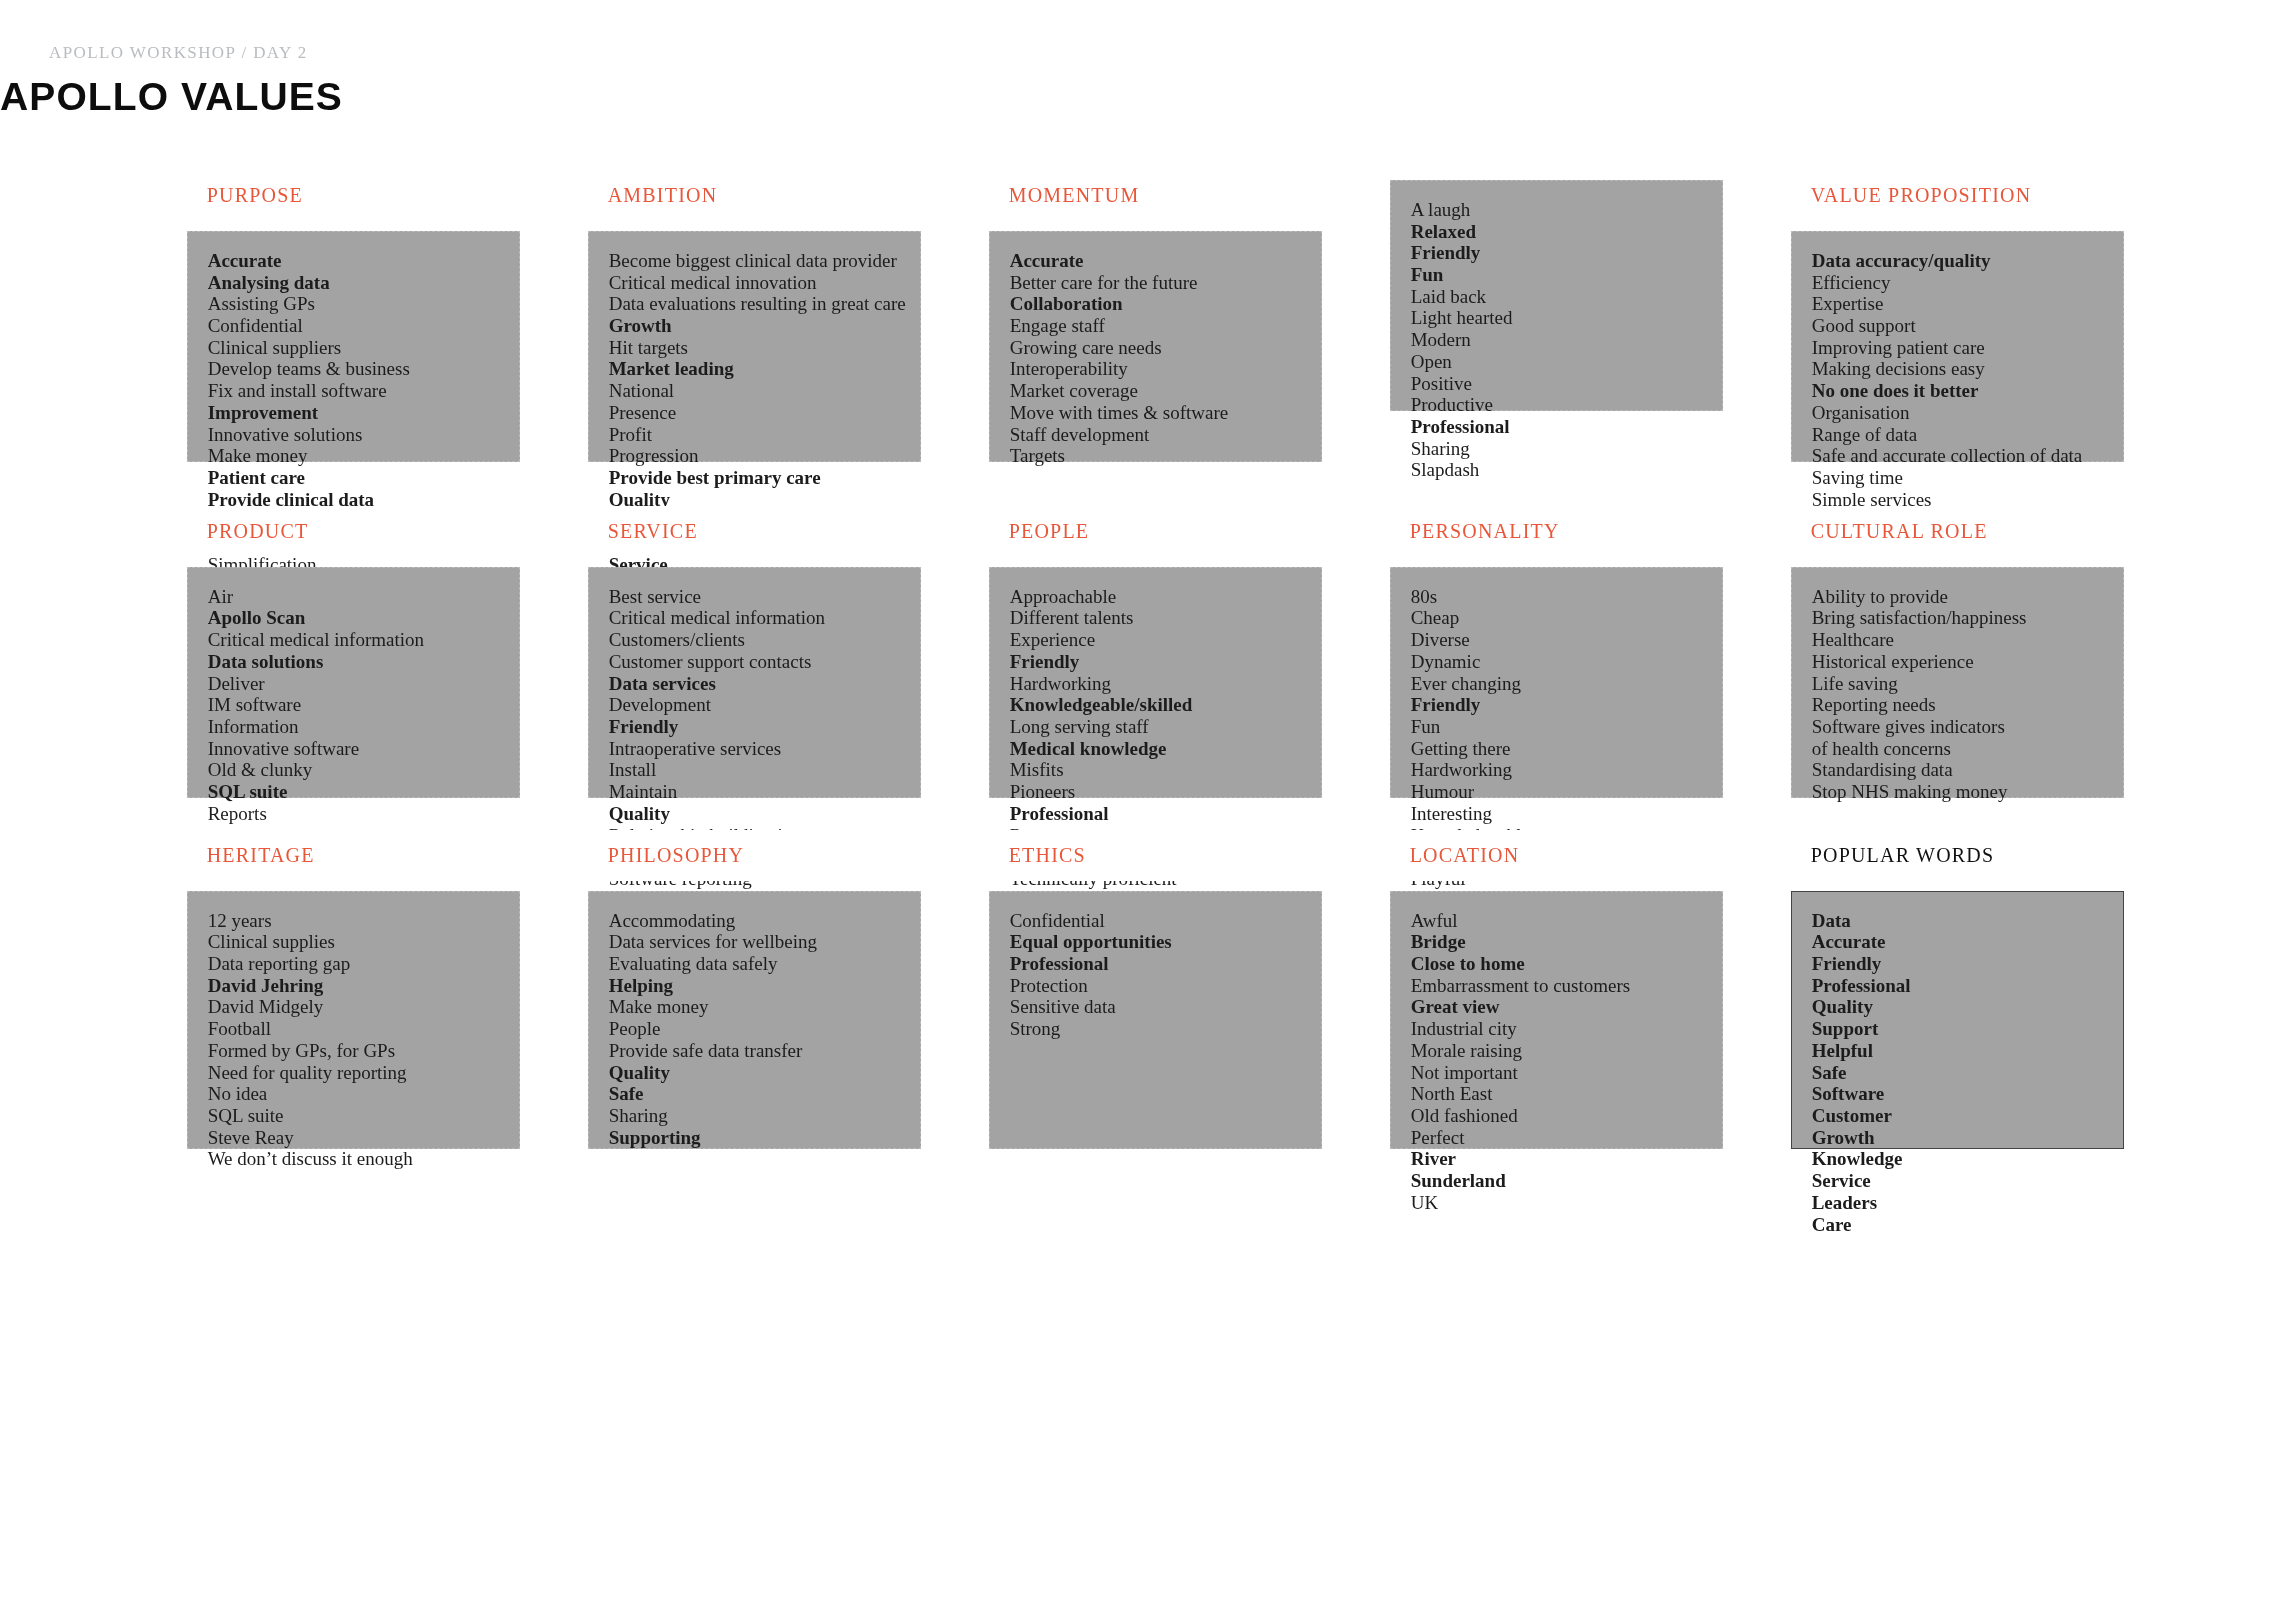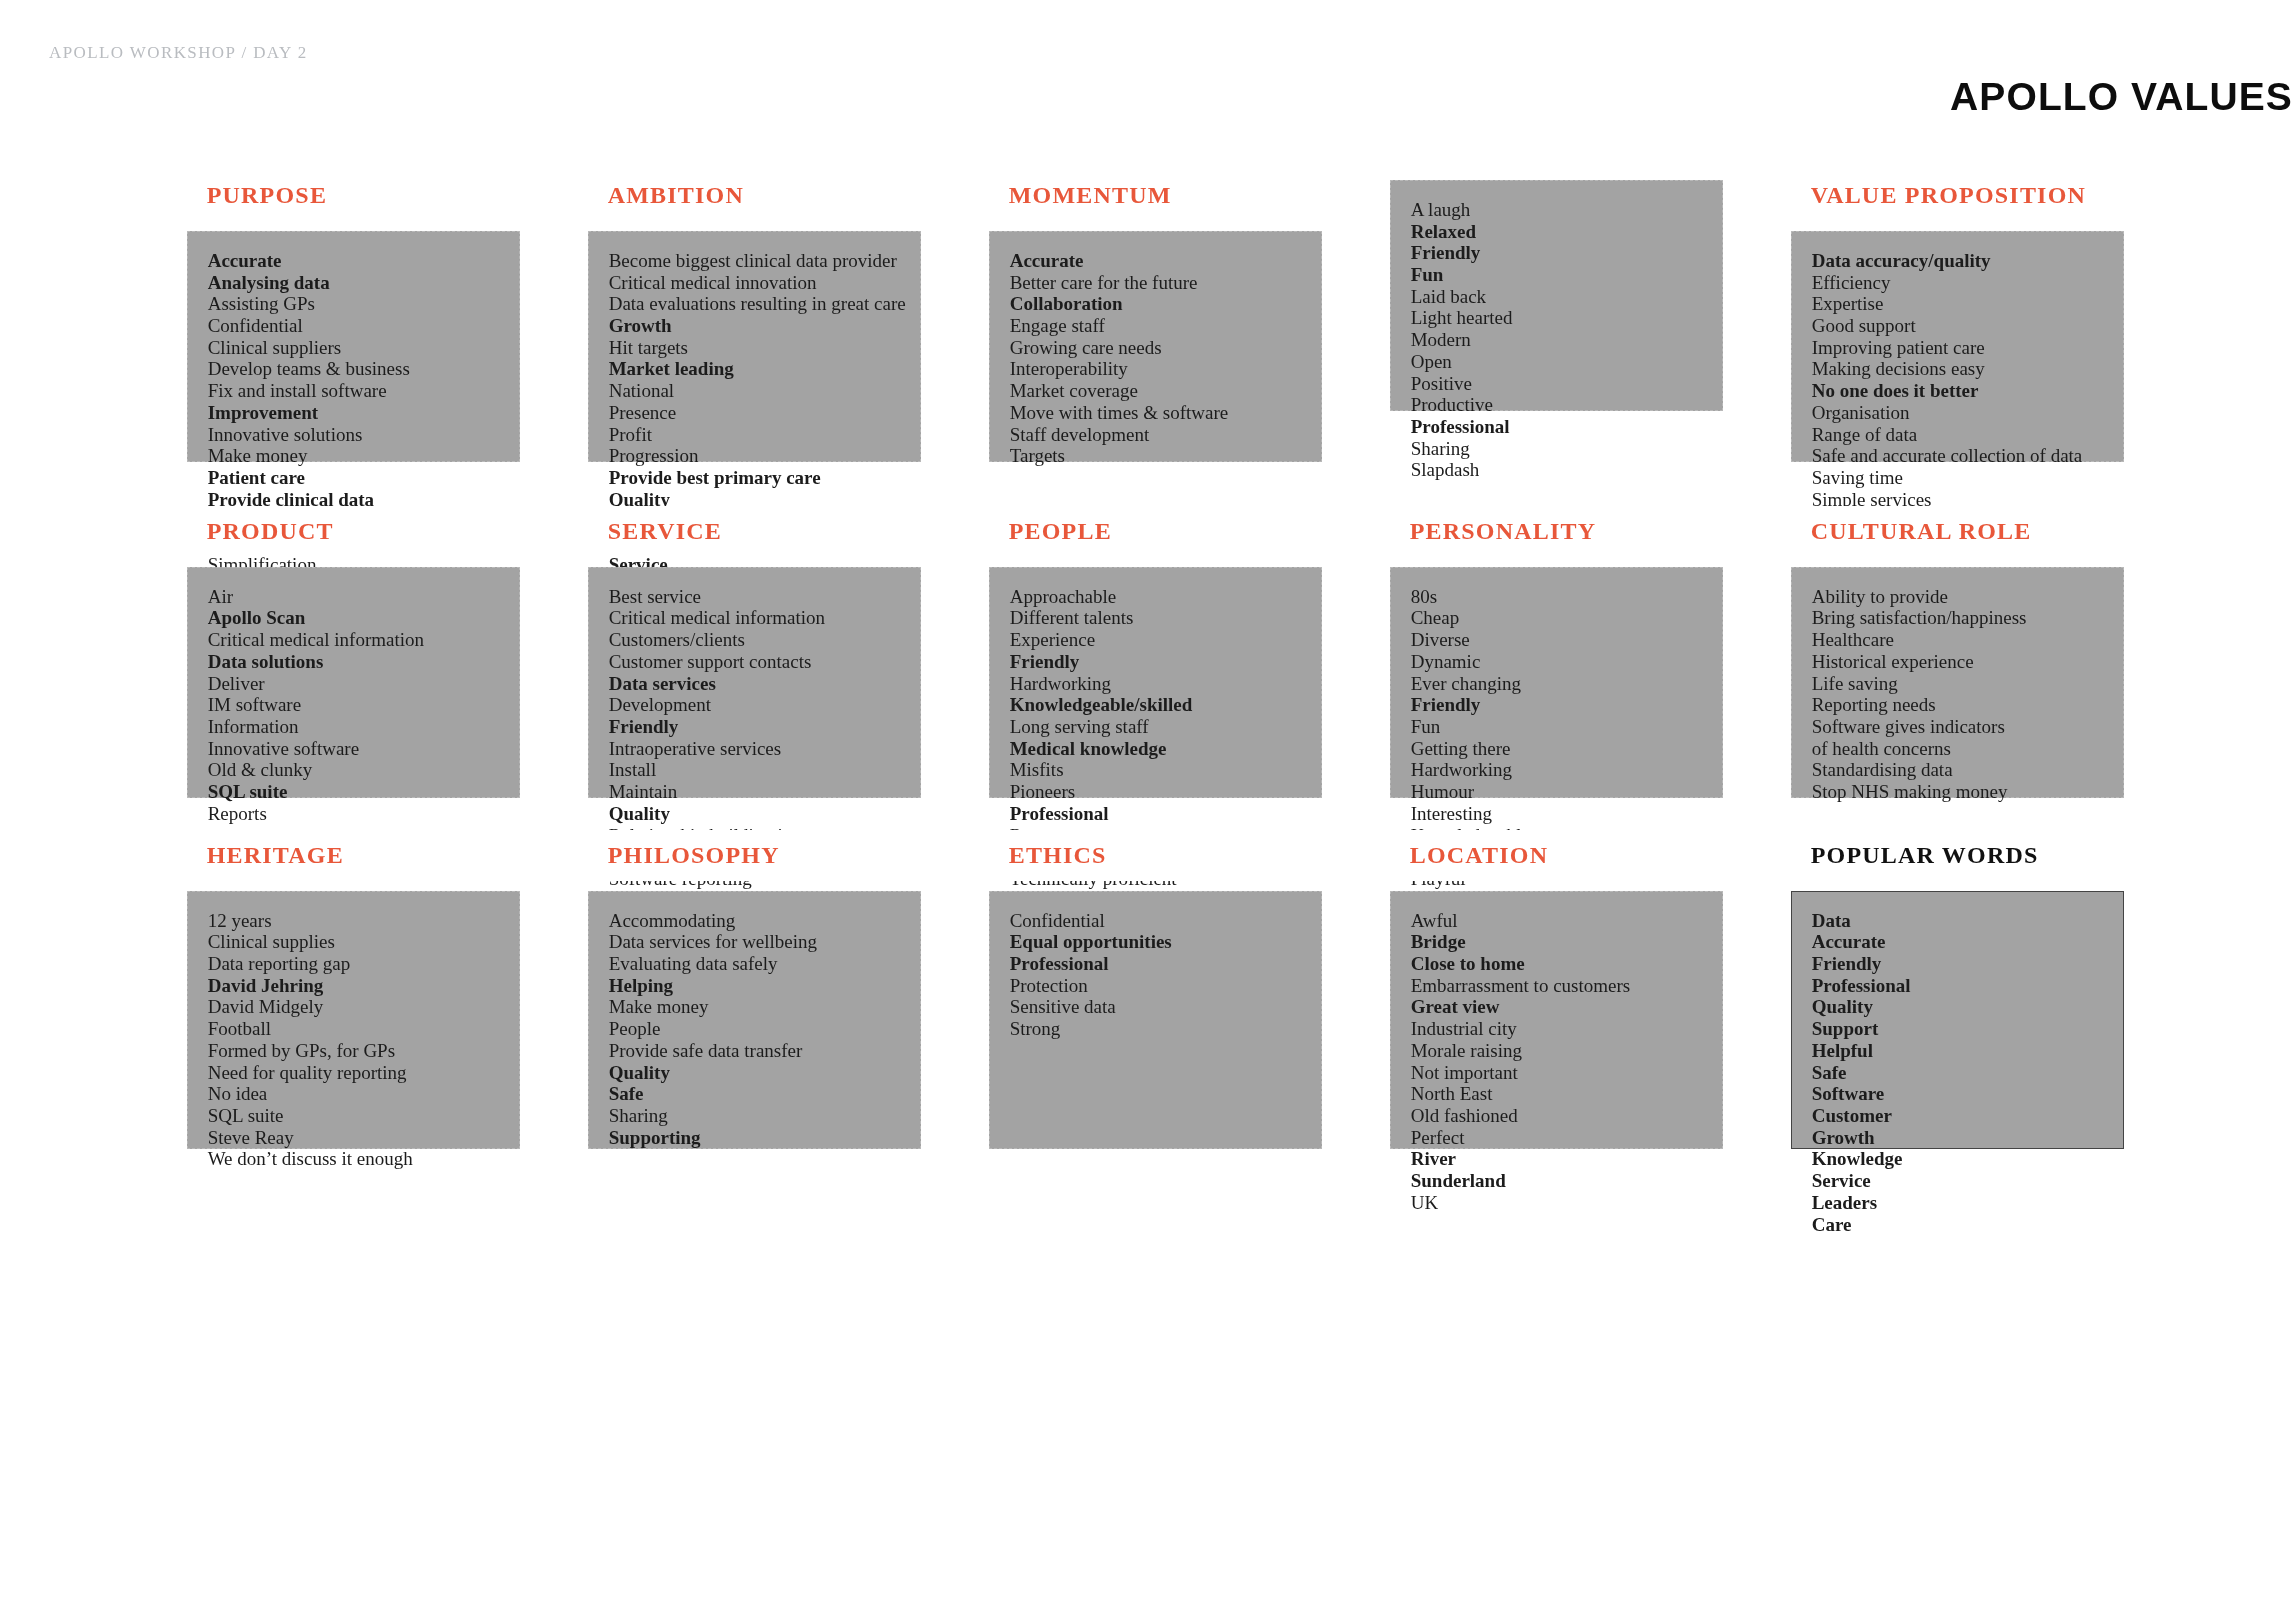--- a/index.html
+++ b/index.html
@@ -24,21 +24,21 @@
     font-size: 17px;
     letter-spacing: 1.4px;
     color: #b9bcc0;
     white-space: nowrap;
   }
   .page-title {
     position: absolute;
     left: 0;
     right: 0;
     top: 75px;
-    text-align: right;
+    text-align: left;
     font-family: "Liberation Sans", "DejaVu Sans", sans-serif;
     font-weight: bold;
     font-size: 39px;
     letter-spacing: 1.1px;
     color: #0d0d0d;
   }
 
   
   .board {
     position: absolute;
@@ -60,22 +60,22 @@
     height: 51px;
     border: 0.9px solid #e9apad; 
     border-color: #eb6a4e;
     display: flex;
     align-items: center;
     padding-left: 19.7px;
     background: #ffffff;
   }
   .panel-head .title {
     font-family: "Liberation Serif", "DejaVu Serif", serif;
-    font-weight: bold;
-    font-size: 24px;
+    font-weight: normal;
+    font-size: 20px;
     letter-spacing: 1.2px;
     color: #e8573a;
     white-space: nowrap;
   }
   .panel.popular .panel-head { border-color: #3a3a3a; }
   .panel.popular .panel-head .title { color: #111111; }
 
   
   .panel-body {
     box-sizing: border-box;

